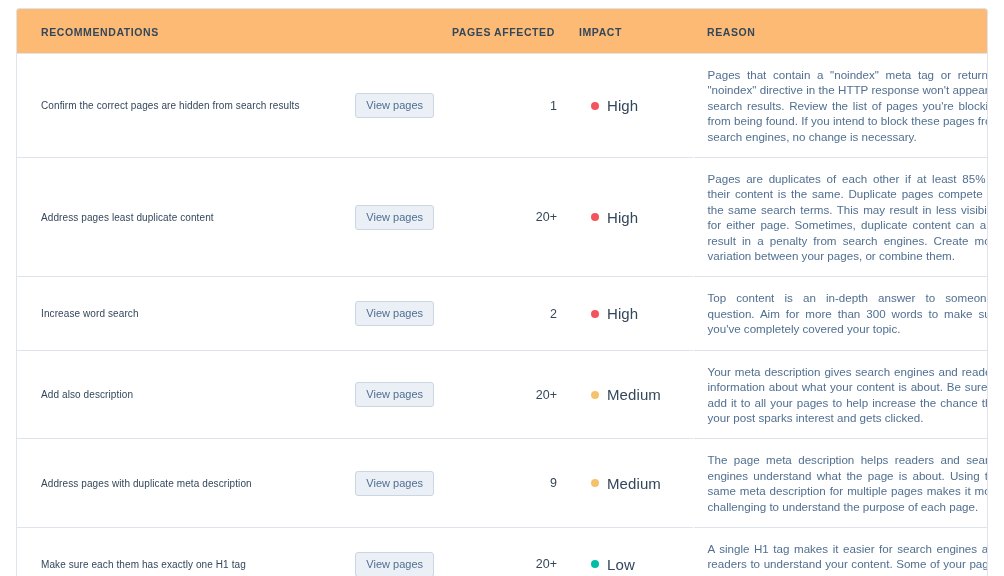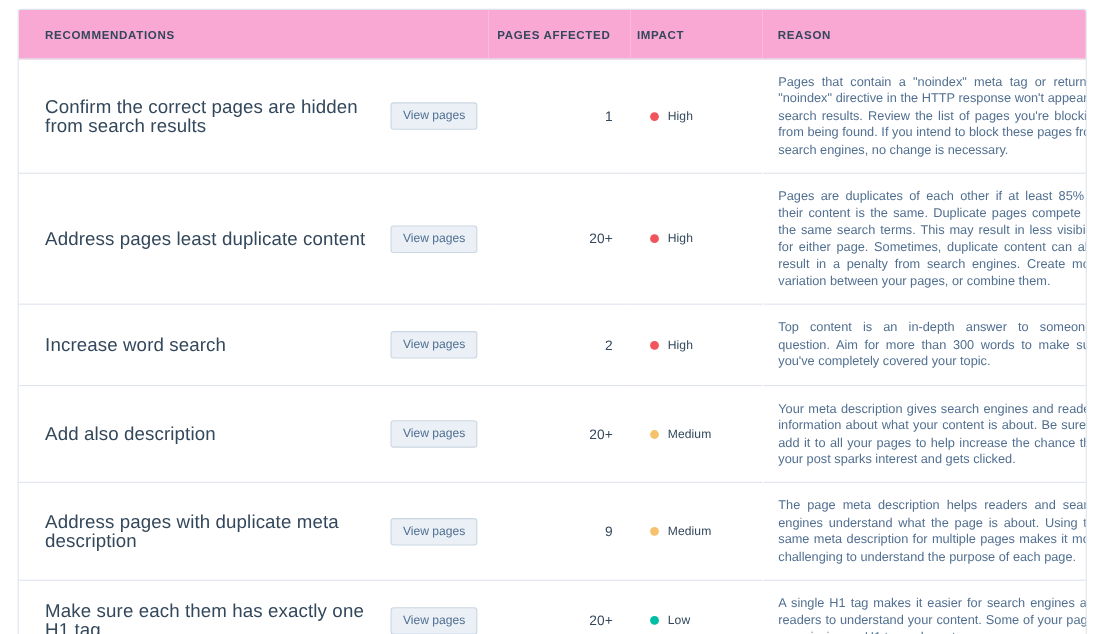--- a/index.html
+++ b/index.html
@@ -27,21 +27,21 @@
     overflow: hidden;
   }
 
   table.rec-table {
     width: 100%;
     border-collapse: collapse;
     table-layout: fixed;
   }
 
   thead th {
-    background: #f9a8d4;
+    background: #fdba74;
     border-bottom: 1px solid #dfe3eb;
     font-size: 10.5px;
     font-weight: 600;
     letter-spacing: 0.6px;
     color: #33475b;
     text-transform: uppercase;
     padding: 14px 0 13px 0;
     height: 17px;
     vertical-align: middle;
     text-align: left;
@@ -62,21 +62,21 @@
   td.cell-rec {
     padding: 14px 10px 14px 24px;
   }
   .rec-inner {
     display: flex;
     align-items: center;
     justify-content: space-between;
     gap: 12px;
   }
   .rec-label {
-    font-size: 17px;
+    font-size: 10px;
     line-height: 17px;
     color: #33475b;
     letter-spacing: 0.1px;
   }
   .view-btn {
     flex: 0 0 auto;
     display: inline-block;
     background: #eaf0f6;
     border: 1px solid #cbd6e2;
     border-radius: 3px;
@@ -105,21 +105,21 @@
     gap: 8px;
   }
   .dot {
     width: 8px;
     height: 8px;
     border-radius: 50%;
     flex: 0 0 auto;
     display: inline-block;
   }
   .impact-text {
-    font-size: 11px;
+    font-size: 15px;
     color: #33475b;
     letter-spacing: 0.1px;
   }
 
   td.cell-reason {
     padding: 13px 18px 13px 14px;
     border-left: 1px solid transparent;
   }
   .reason-text {
     font-size: 11.6px;

